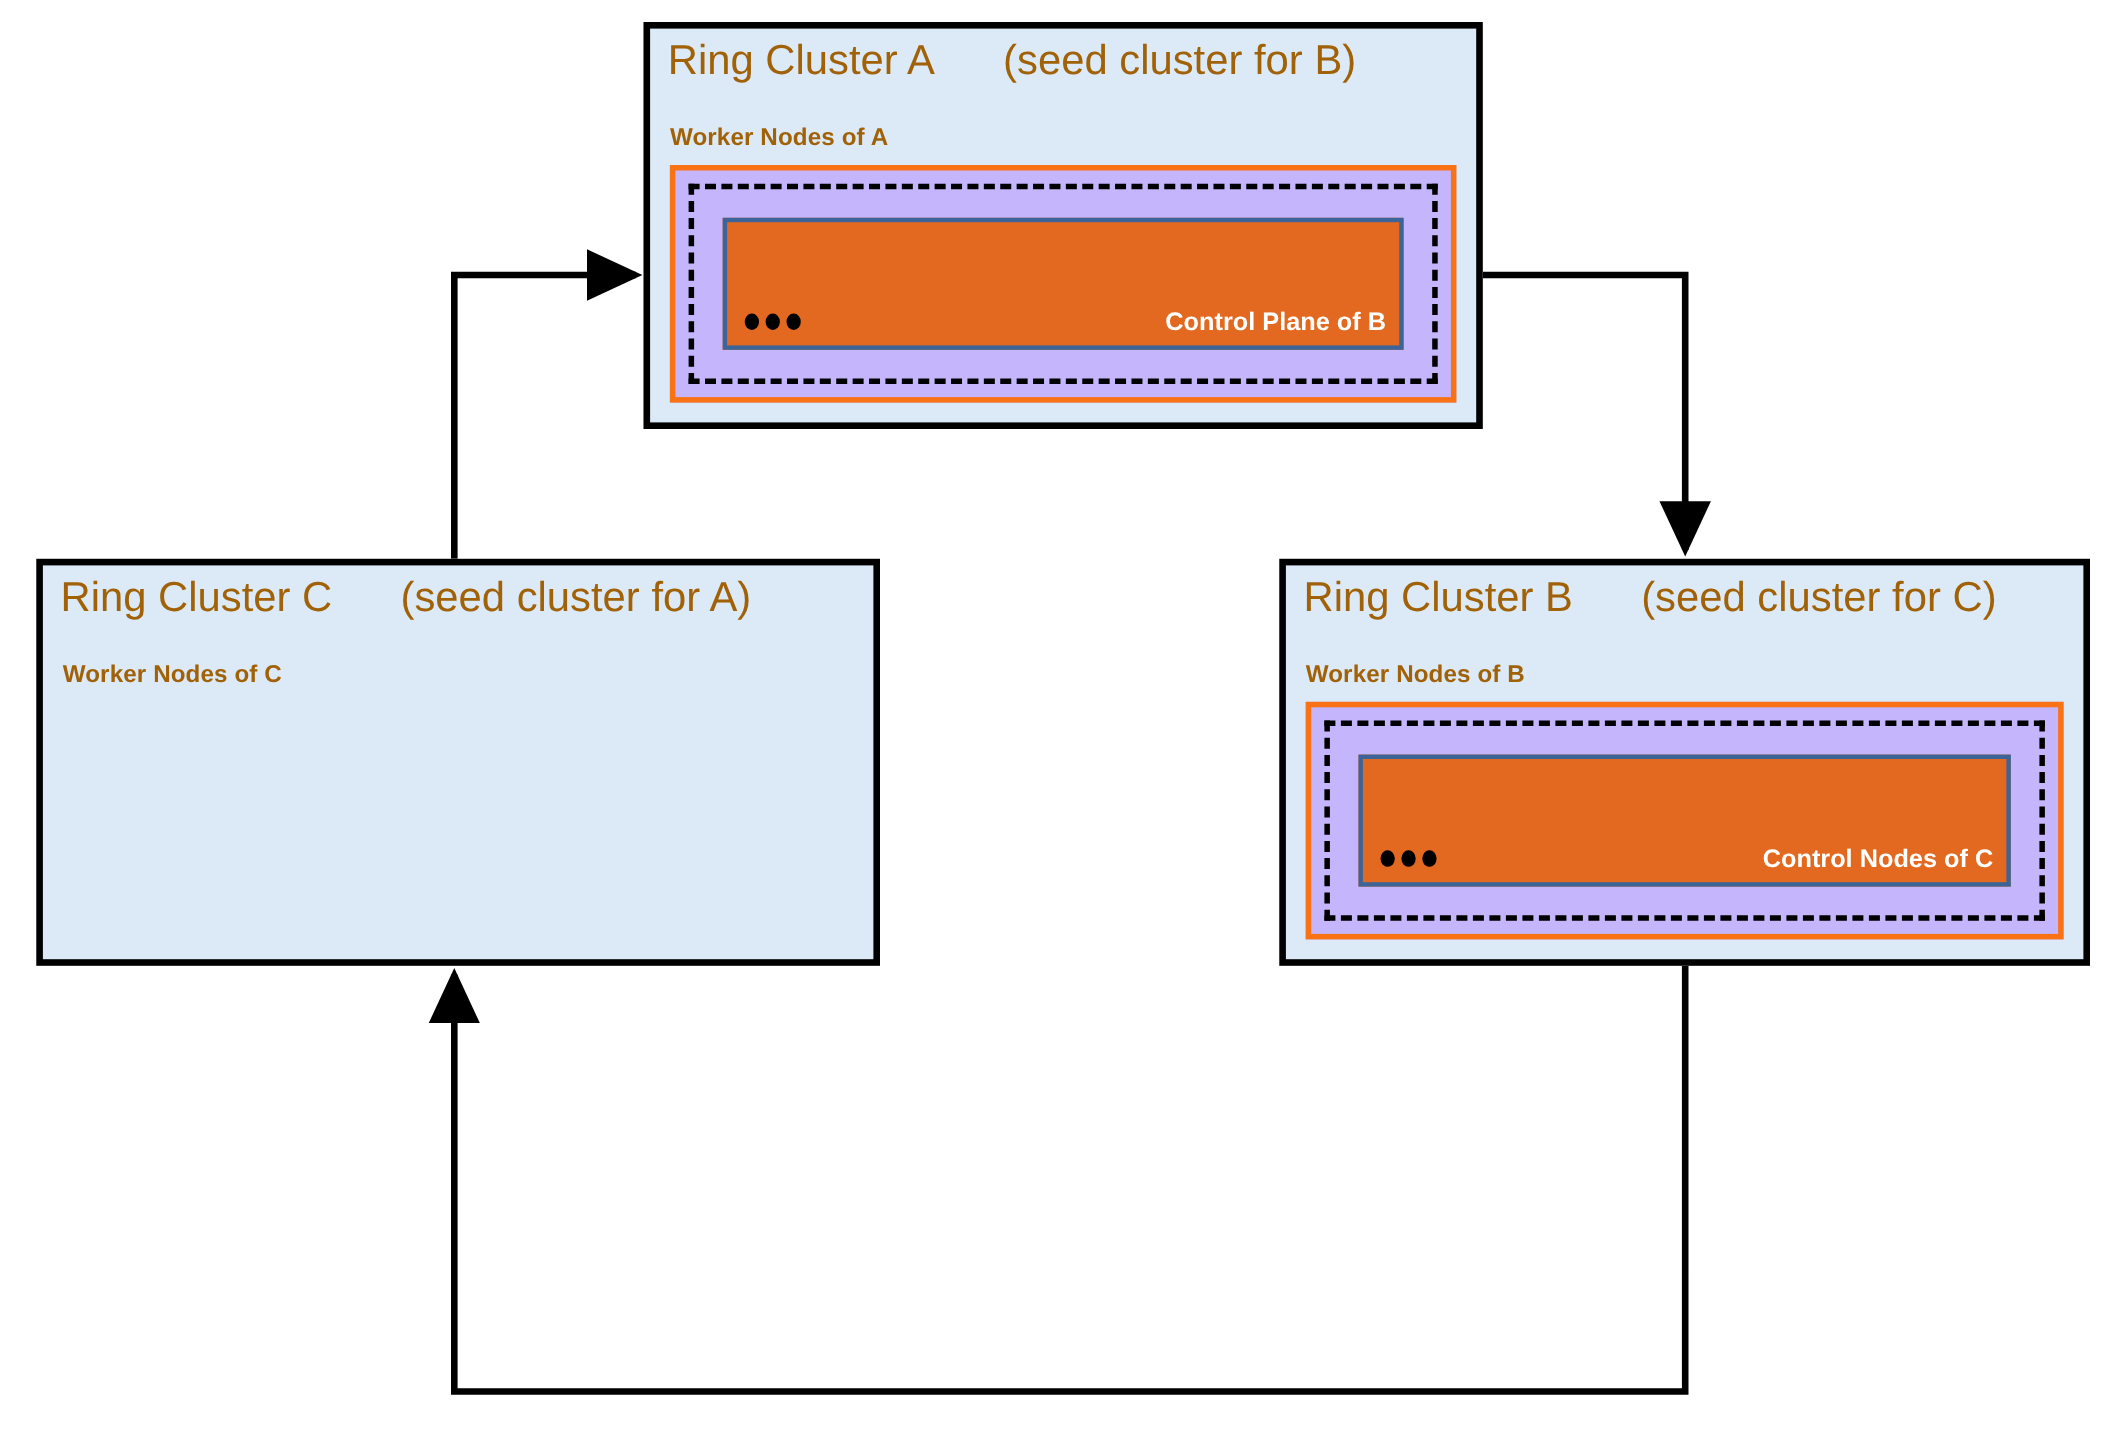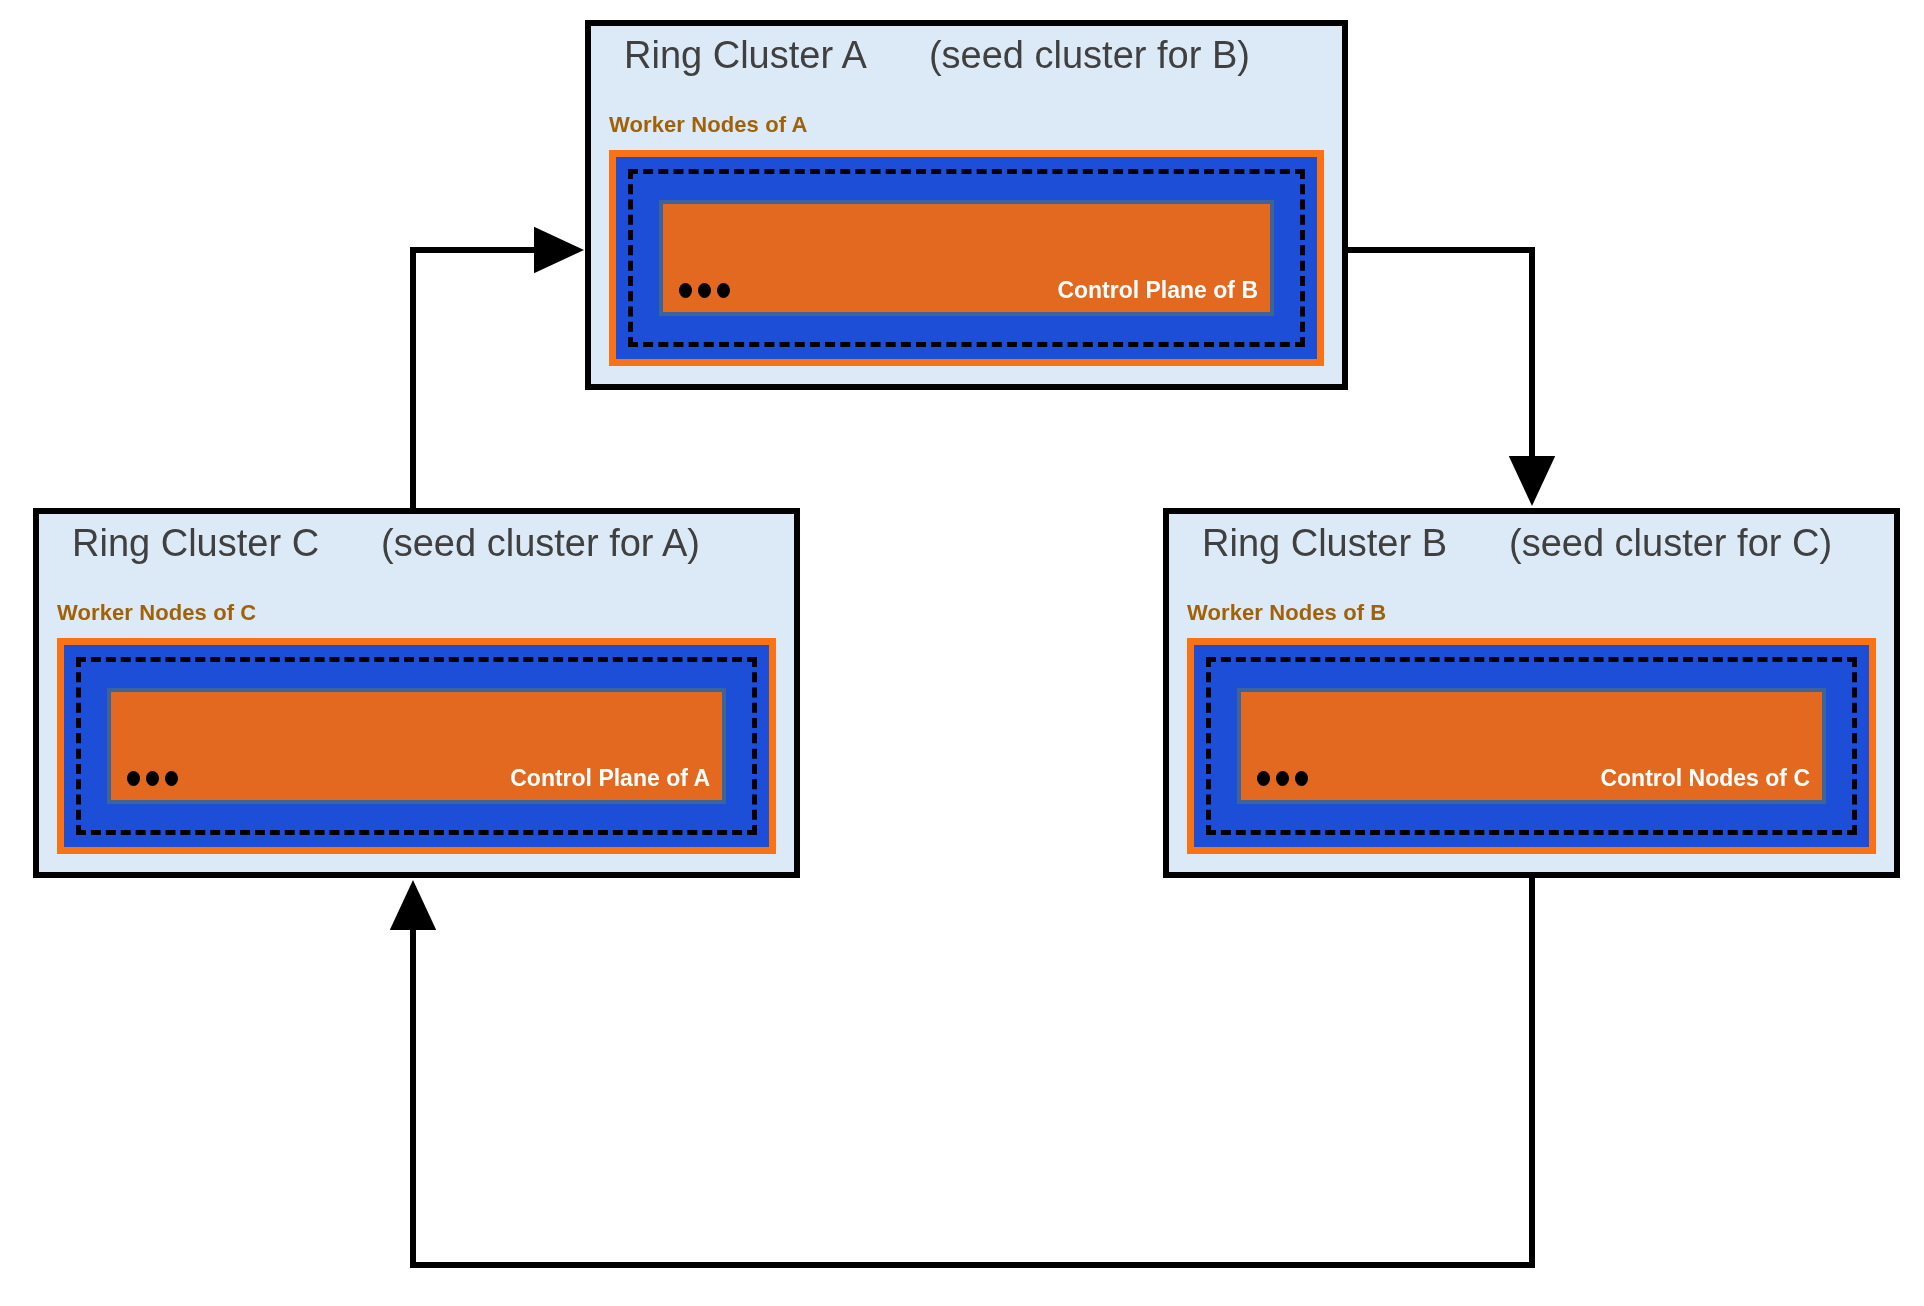--- a/index.html
+++ b/index.html
@@ -33,26 +33,26 @@
   
   .cluster {
     position: absolute;
     z-index: 2;
     background: #dce9f7;
     border: 6px solid #000000;
     box-sizing: border-box;
   }
   .cluster-title {
     position: absolute;
-    left: 33px;
+    left: 16px;
     top: 8px;
     white-space: nowrap;
     font-size: 38px;
     font-weight: 400;
-    color: #404040;
+    color: #a16207;
     line-height: 1.15;
   }
   .cluster-title .seed {
     display: inline-block;
     margin-left: 62px;
   }
   .worker-label {
     position: absolute;
     left: 18px;
     top: 86px;
@@ -63,22 +63,22 @@
     letter-spacing: 0.1px;
   }
 
   
   .worker-box {
     position: absolute;
     left: 18px;
     right: 18px;
     top: 124px;
     bottom: 18px;
-    background: #1d4ed8;
-    border: 7px solid #f97316;
+    background: #c4b5fd;
+    border: 5px solid #f97316;
     box-sizing: border-box;
   }
   
   .dashed-frame {
     position: absolute;
     left: 12px;
     right: 12px;
     top: 12px;
     bottom: 12px;
     border: 5px dashed #000000;
@@ -162,32 +162,20 @@
         </div>
       </div>
     </div>
   </div>
 
   <div id="cluster-c" class="cluster">
     <div class="cluster-title">
       <span>Ring Cluster C</span><span class="seed">(seed cluster for A)</span>
     </div>
     <div class="worker-label">Worker Nodes of C</div>
-    <div class="worker-box">
-      <div class="dashed-frame">
-        <div class="control-plane">
-          <div class="cp-dots">
-            <i></i>
-              <i></i>
-              <i></i>
-          </div>
-          <div class="cp-label">Control Plane of A</div>
-        </div>
-      </div>
-    </div>
   </div>
 
   <div id="cluster-b" class="cluster">
     <div class="cluster-title">
       <span>Ring Cluster B</span><span class="seed">(seed cluster for C)</span>
     </div>
     <div class="worker-label">Worker Nodes of B</div>
     <div class="worker-box">
       <div class="dashed-frame">
         <div class="control-plane">

